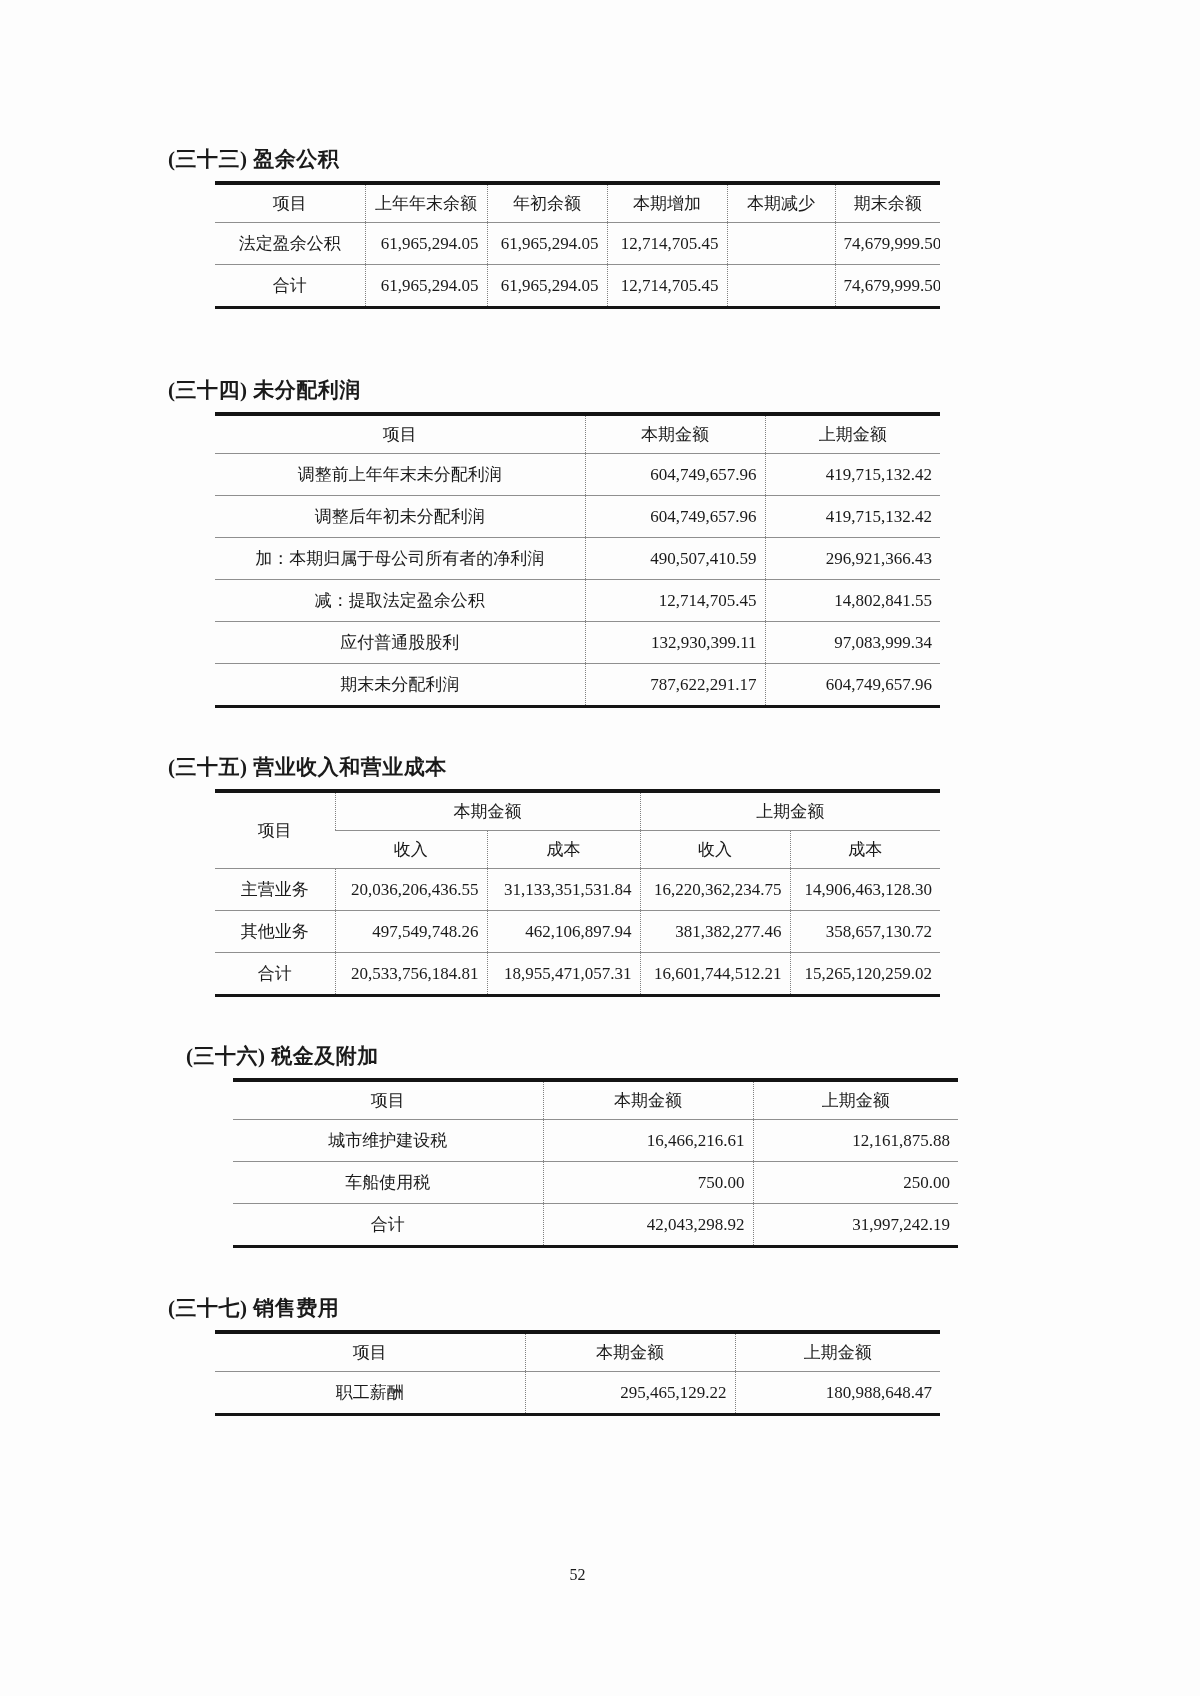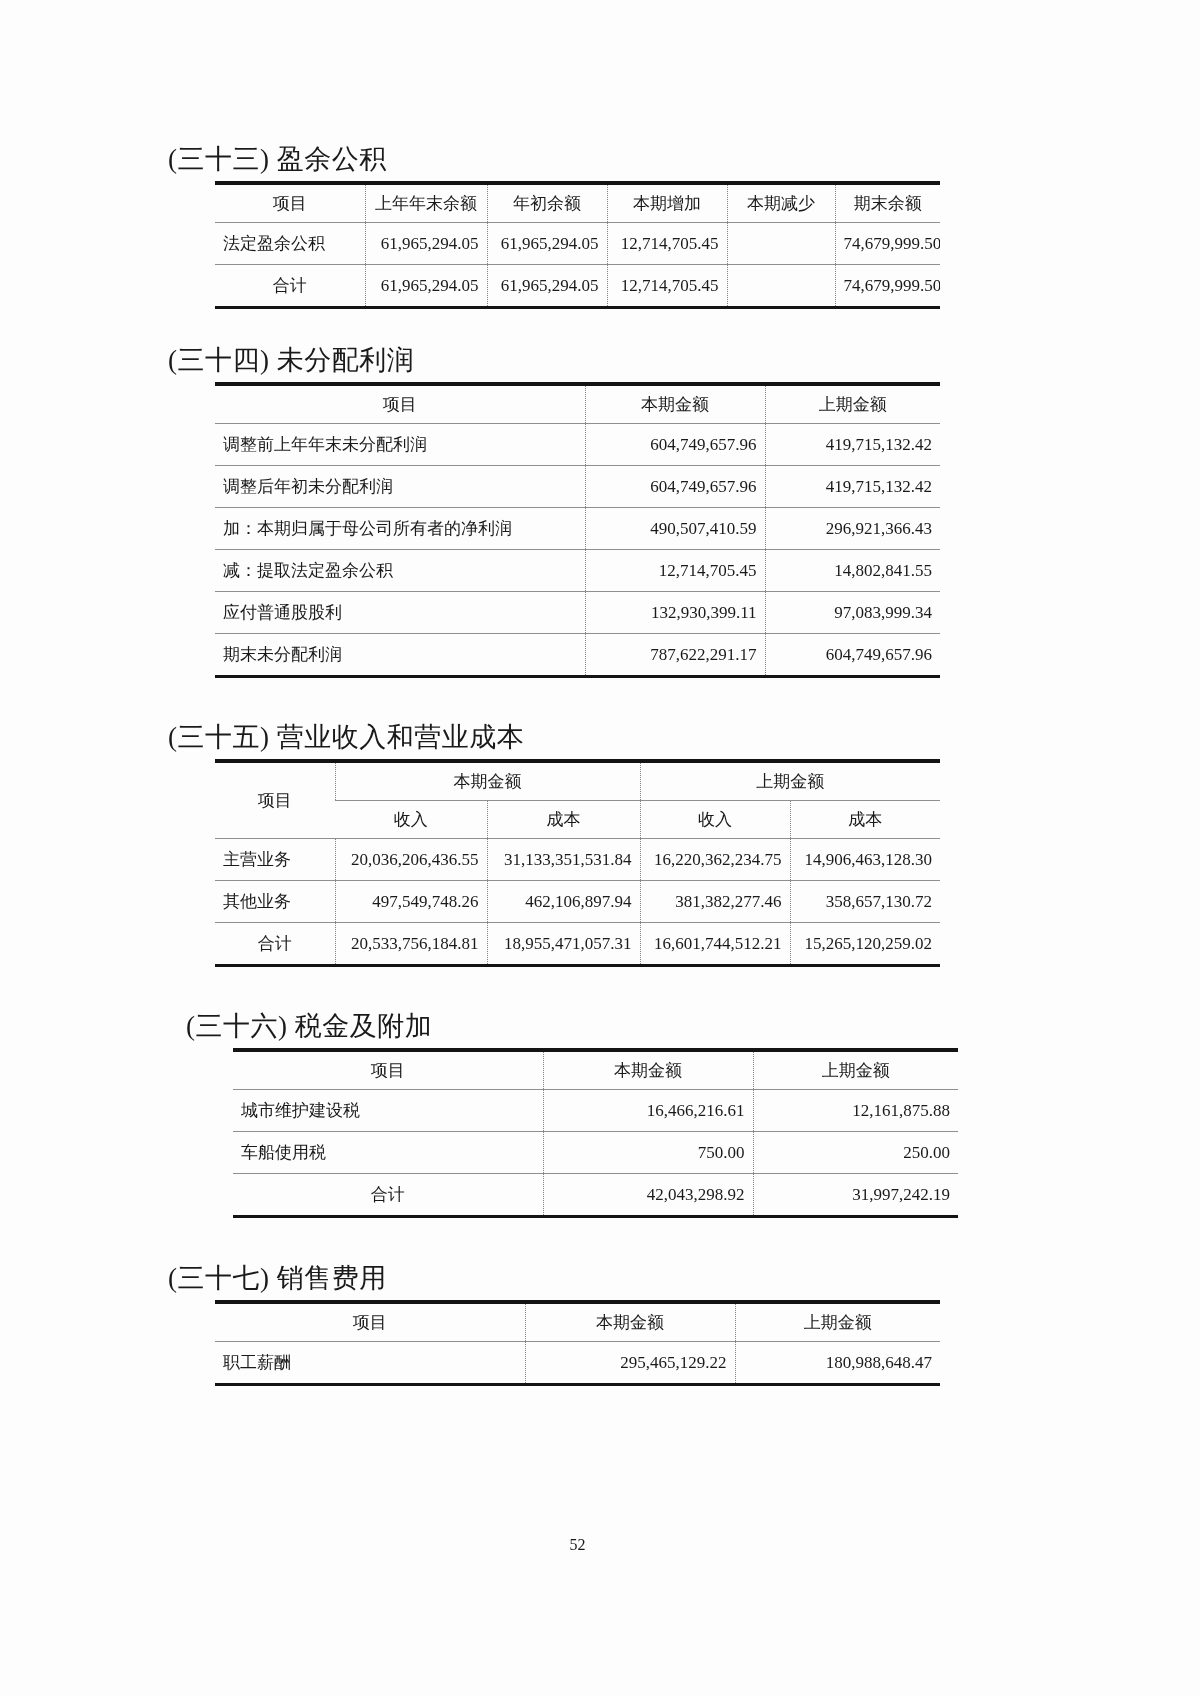--- a/index.html
+++ b/index.html
@@ -11,22 +11,22 @@
     font-family: "Liberation Serif", "DejaVu Serif", serif;
     position: relative;
   }
   .page {
     padding-top: 146px;
     width: 1200px;
   }
   .section { margin-bottom: 0; }
   .section-title {
     margin: 0 0 9px 168px;
-    font-size: 27px;
-    font-weight: normal;
+    font-size: 21px;
+    font-weight: bold;
     letter-spacing: 0.5px;
     line-height: 26px;
   }
   table.tbl {
     border-collapse: collapse;
     table-layout: fixed;
     margin-left: 215px;
     width: 725px;
     border-top: 4px solid #141414;
     border-bottom: 3px solid #141414;
@@ -36,25 +36,25 @@
     height: 37px;
     padding: 2px 8px;
     border-bottom: 1px solid #8f8f8f;
     border-left: 1px dotted #808080;
     vertical-align: middle;
     overflow: hidden;
     white-space: nowrap;
   }
   table.tbl td:first-child { border-left: none; }
   table.tbl tr.hdr td { text-align: center; height: 33px; }
-  td.lbl { text-align: left; }
+  td.lbl { text-align: center; }
   td.ctr { text-align: center; }
   td.num { text-align: right; padding-right: 11px; }
   td.indent { padding-left: 48px; }
-  .sec-s34 { margin-top: 38px; }
+  .sec-s34 { margin-top: 68px; }
   .sec-s35 { margin-top: 46px; }
   .sec-s36 { margin-top: 46px; padding-left: 18px; }
   .sec-s37 { margin-top: 47px; }
   .page-number {
     margin-top: 150px;
     width: 725px;
     margin-left: 215px;
     text-align: center;
     font-size: 16px;
     padding-bottom: 60px;

